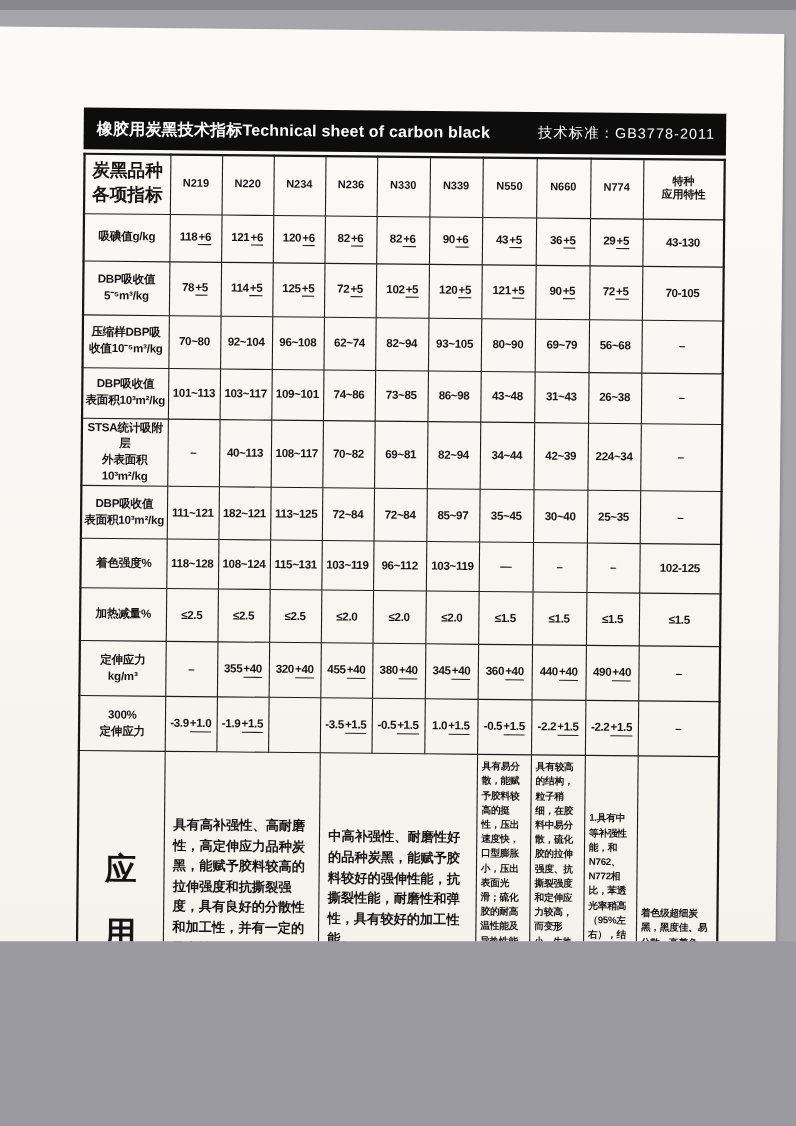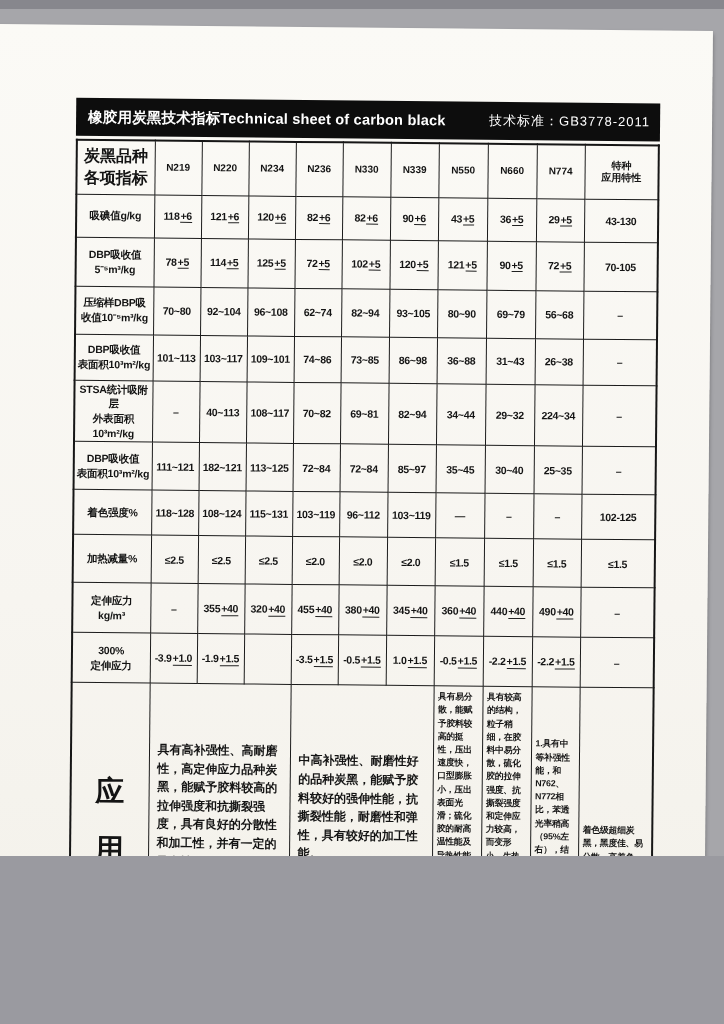--- a/index.html
+++ b/index.html
@@ -115,36 +115,36 @@
             </tr>
             <tr style="height: 46px;">
               <td class="rowlabel">DBP吸收值
 表面积10³m²/kg</td>
               <td class="val">101~113</td>
               <td class="val">103~117</td>
               <td class="val">109~101</td>
               <td class="val">74~86</td>
               <td class="val">73~85</td>
               <td class="val">86~98</td>
-              <td class="val">36~88</td>
+              <td class="val">43~48</td>
               <td class="val">31~43</td>
               <td class="val">26~38</td>
               <td class="val">–</td>
             </tr>
             <tr style="height: 49px;">
               <td class="rowlabel">STSA统计吸附层
 外表面积10³m²/kg</td>
               <td class="val">–</td>
               <td class="val">40~113</td>
               <td class="val">108~117</td>
               <td class="val">70~82</td>
               <td class="val">69~81</td>
               <td class="val">82~94</td>
               <td class="val">34~44</td>
-              <td class="val">29~32</td>
+              <td class="val">42~39</td>
               <td class="val">224~34</td>
               <td class="val">–</td>
             </tr>
             <tr style="height: 48px;">
               <td class="rowlabel">DBP吸收值
 表面积10³m²/kg</td>
               <td class="val">111~121</td>
               <td class="val">182~121</td>
               <td class="val">113~125</td>
               <td class="val">72~84</td>

